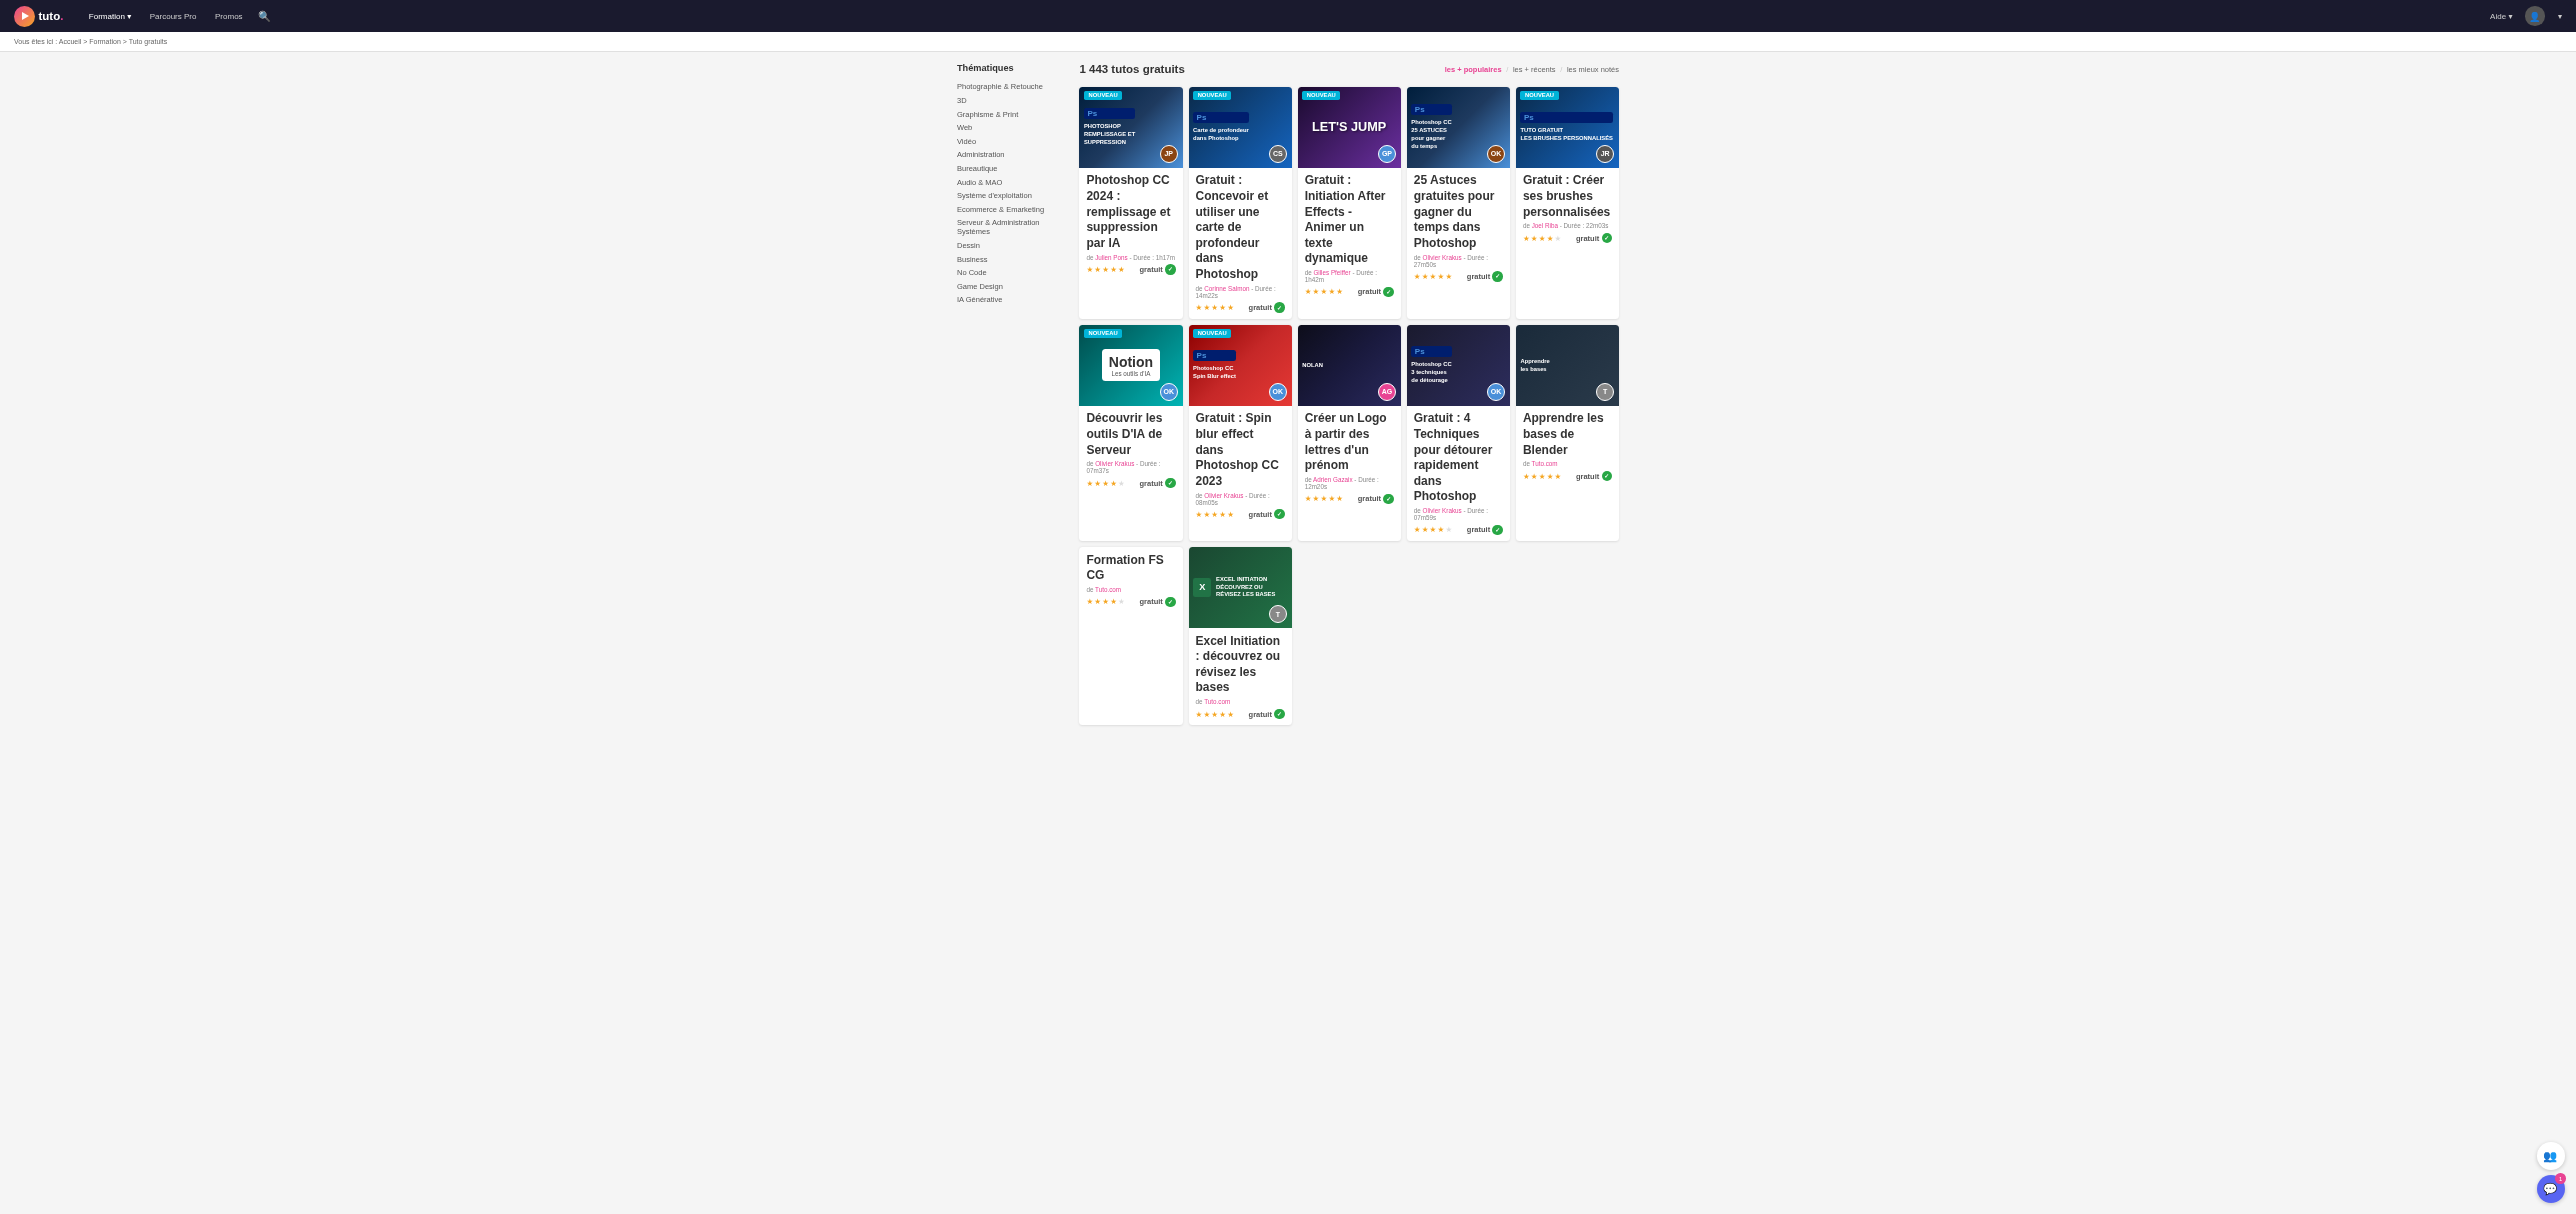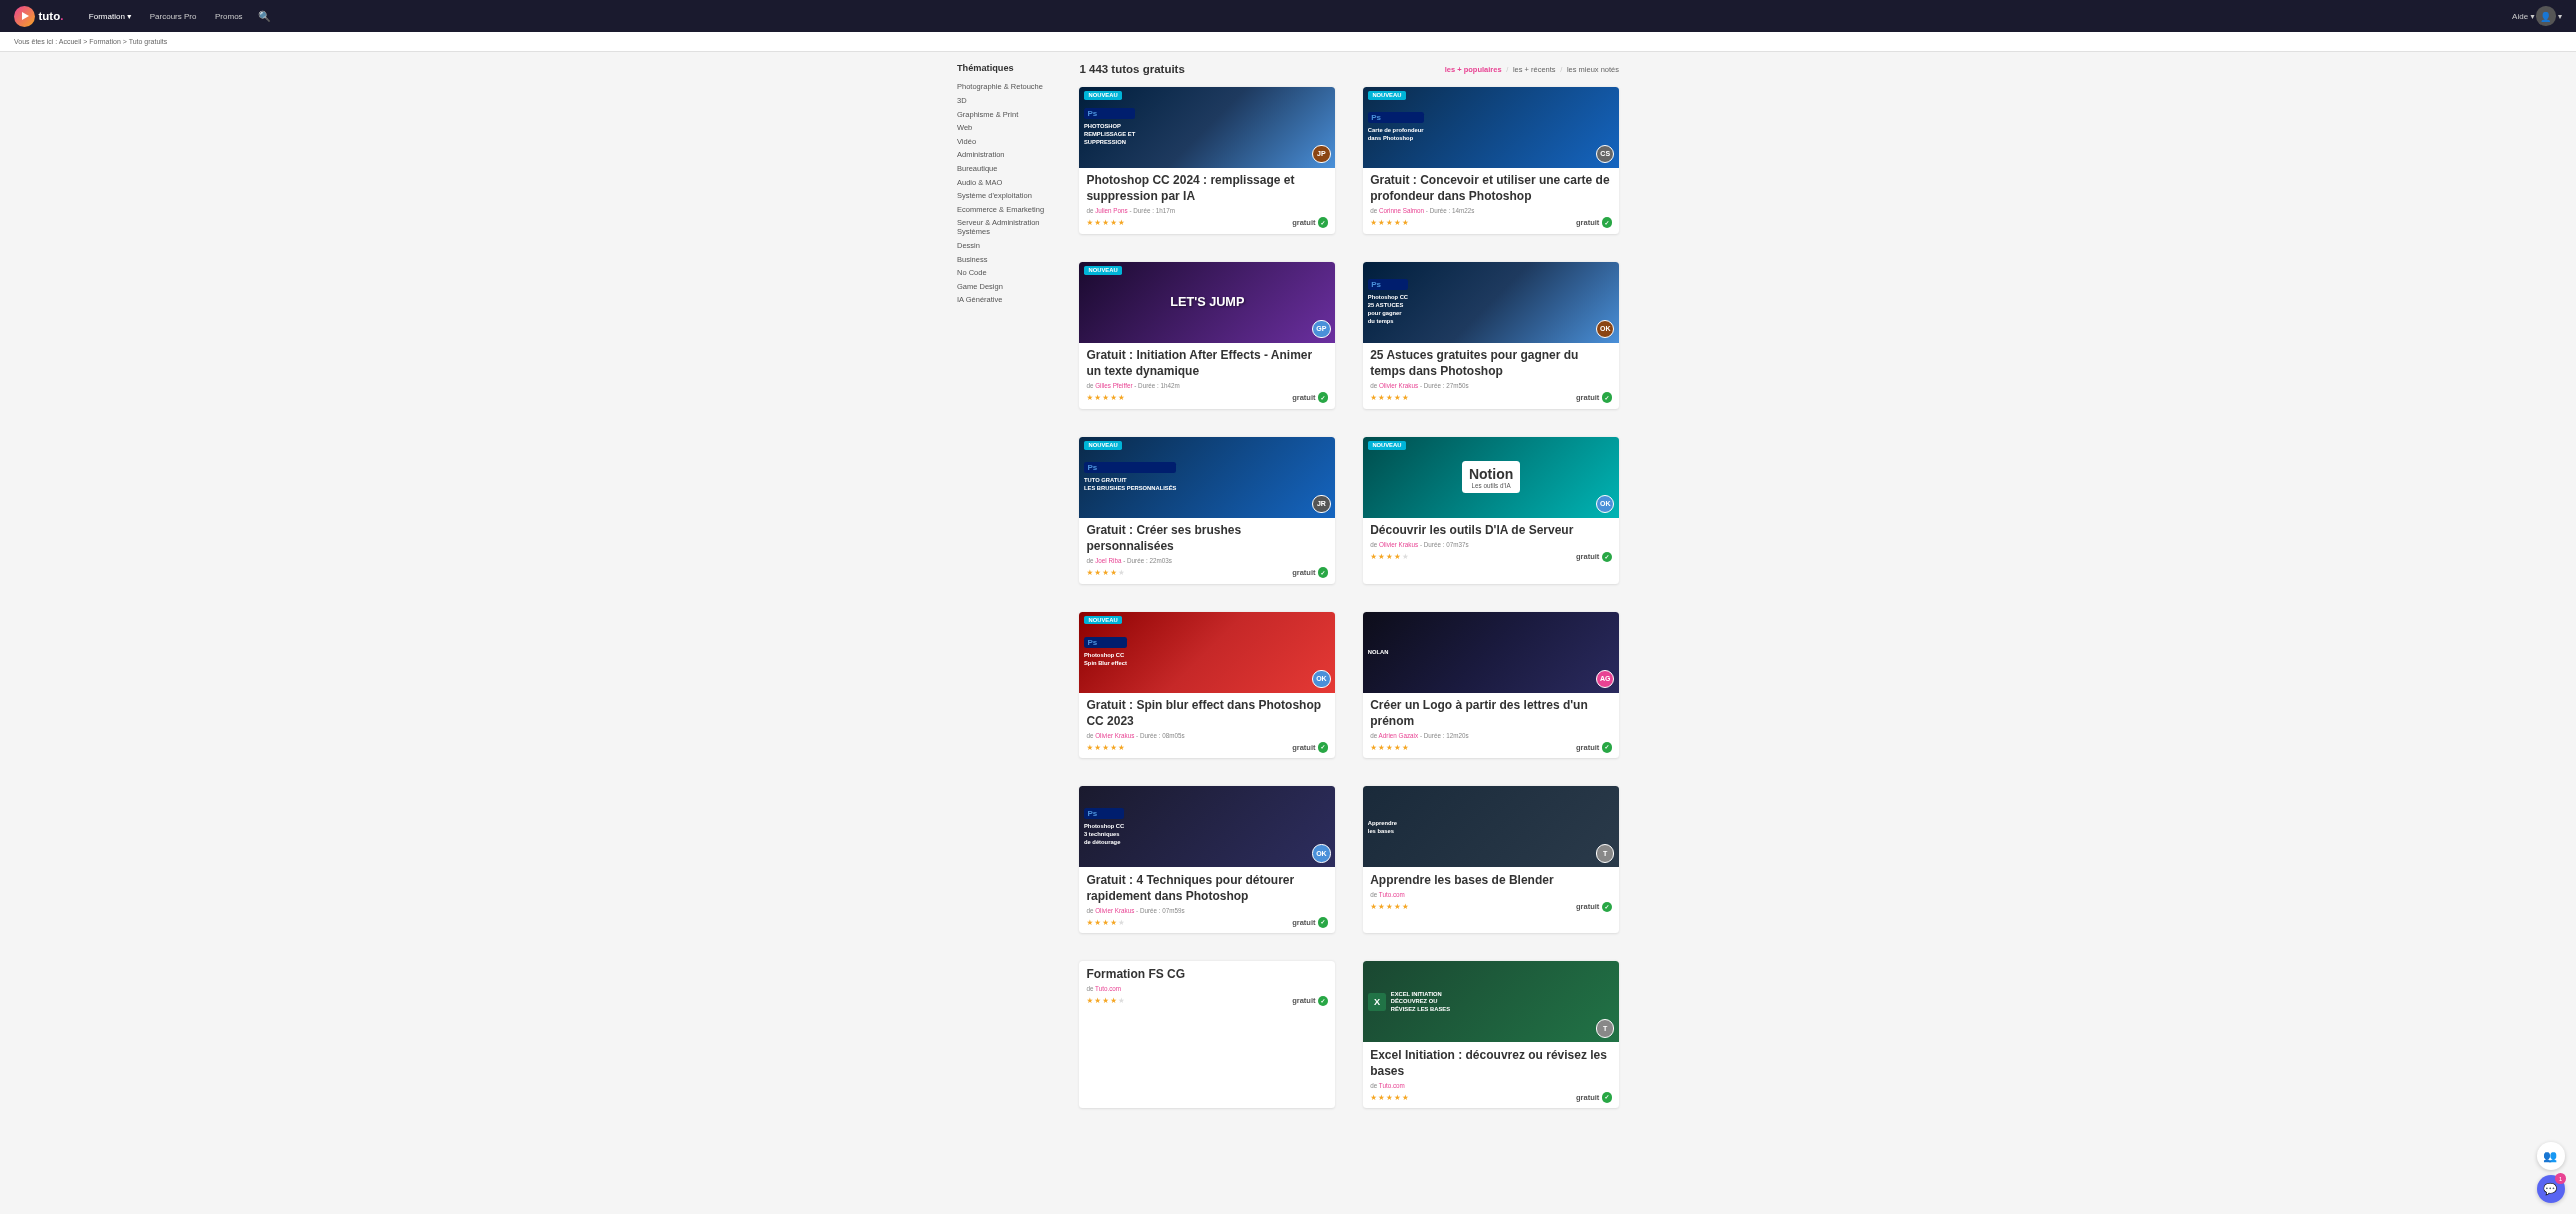--- a/index.html
+++ b/index.html
@@ -66,21 +66,21 @@
       background: none;
       border: none;
       color: #ccc;
       cursor: pointer;
       padding: 4.6px;
       font-size: 10.4px;
     }
     .navbar-right {
       display: flex;
       align-items: center;
-      gap: 2px;
+      gap: 13px;
     }
     .btn-aide {
       background: none;
       border: none;
       color: #ccc;
       cursor: pointer;
       font-size: 8px;
       display: flex;
       align-items: center;
       gap: 2.3px;
@@ -161,22 +161,22 @@
       cursor: pointer;
       color: #666;
       text-decoration: none;
     }
     .sort-link-active { color: #e84393; font-weight: bold; }
     .sort-divider { color: #ccc; }
 
     
     .courses-grid {
       display: grid;
-      grid-template-columns: repeat(2, 1fr);
-      gap: 28px;
+      grid-template-columns: repeat(5, 1fr);
+      gap: 6px;
     }
     .course-card {
       background: white;
       border-radius: 3.5px;
       overflow: hidden;
       box-shadow: 0 0.6px 2.3px rgba(0,0,0,0.1);
       cursor: pointer;
     }
     .course-thumb {
       position: relative;

